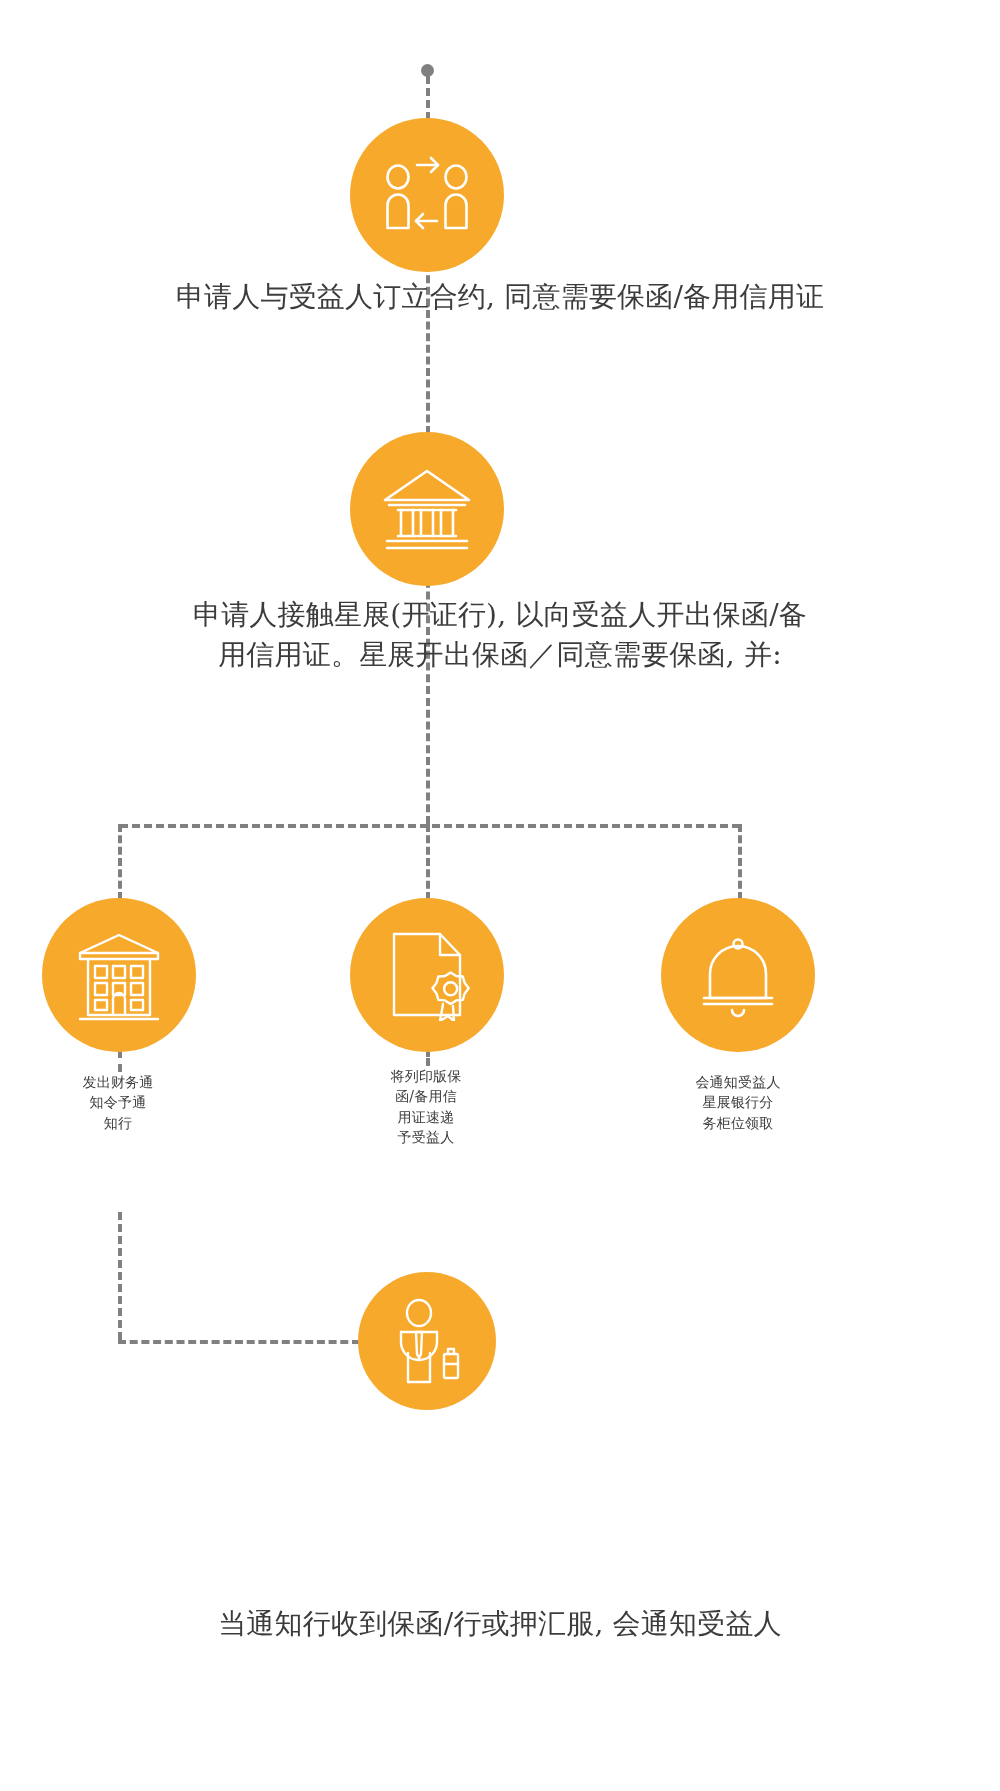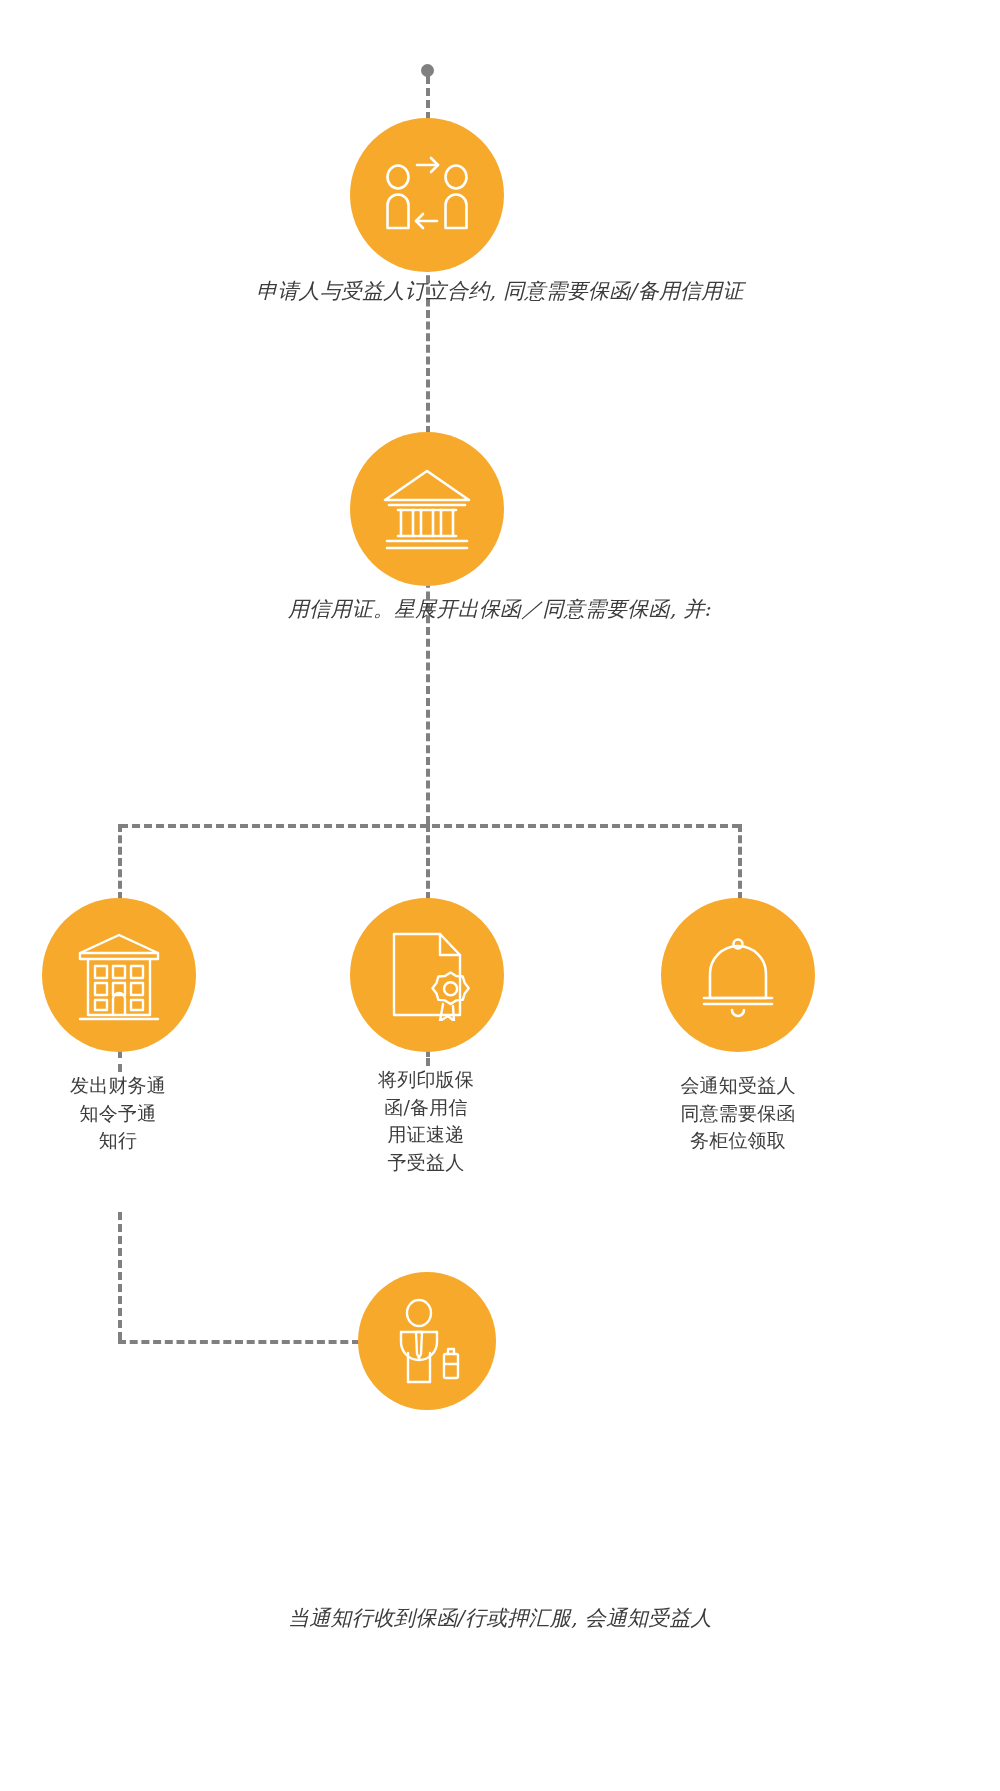--- a/index.html
+++ b/index.html
@@ -49,27 +49,26 @@
   .node svg { display: block; }
 
   
   .caption {
     position: absolute;
     text-align: center;
     color: #3c3c3c;
     font-family: "DejaVu Serif", "Liberation Serif", serif;
   }
   .caption-main {
-    font-size: 21px;
+    font-size: 28px;
     line-height: 1.42;
     letter-spacing: 0.2px;
-    font-style: italic;
   }
   .caption-branch {
-    font-size: 19px;
+    font-size: 14px;
     line-height: 1.45;
     letter-spacing: 0.2px;
   }
 </style>
 </head>
 <body>
 
 <div class="layer">
 
   <div class="start-dot" style="left:421px; top:64px;"></div>
@@ -137,20 +136,21 @@
         <path d="M62 44 L62 70"></path>
         <path d="M74 44 L74 70"></path>
         <path d="M59 70 L77 70"></path>
 
       <path d="M8 75 L88 75"></path>
       <path d="M8 82 L88 82"></path>
     </svg>
   </span>
 </div>
 <div class="caption caption-main" style="left:130px; top:595px; width:740px;">
+  <div>申请人接触星展(开证行), 以向受益人开出保函/备</div>
   <div>用信用证。星展开出保函／同意需要保函, 并:</div>
 </div>
 
 <div class="node" style="left:42px; top:898px; width:154px; height:154px;">
   <span>
     <svg width="90" height="92" viewBox="0 0 90 92" fill="none" stroke="#FFFFFF" stroke-width="2.4" stroke-linecap="round" stroke-linejoin="round">
 
       <path d="M6 24 L45 6 L84 24 Z"></path>
       <path d="M6 24 L6 30 L84 30 L84 24"></path>
 
@@ -210,21 +210,21 @@
       <path d="M8 72 L76 72"></path>
 
       <path d="M36 78 A6 6 0 0 0 48 78"></path>
 
       <circle cx="42" cy="12" r="4.5"></circle>
     </svg>
   </span>
 </div>
 <div class="caption caption-branch" style="left:638px; top:1072px; width:200px;">
   <div>会通知受益人</div>
-  <div>同意需要保函</div>
+  <div>星展银行分</div>
   <div>务柜位领取</div>
 </div>
 
 <div class="node" style="left:358px; top:1272px; width:138px; height:138px;">
   <span>
     <svg width="78" height="86" viewBox="0 0 78 86" fill="none" stroke="#FFFFFF" stroke-width="2.4" stroke-linecap="round" stroke-linejoin="round">
 
       <ellipse cx="31" cy="15" rx="12" ry="13"></ellipse>
 
       <path d="M13 34 L49 34"></path>

